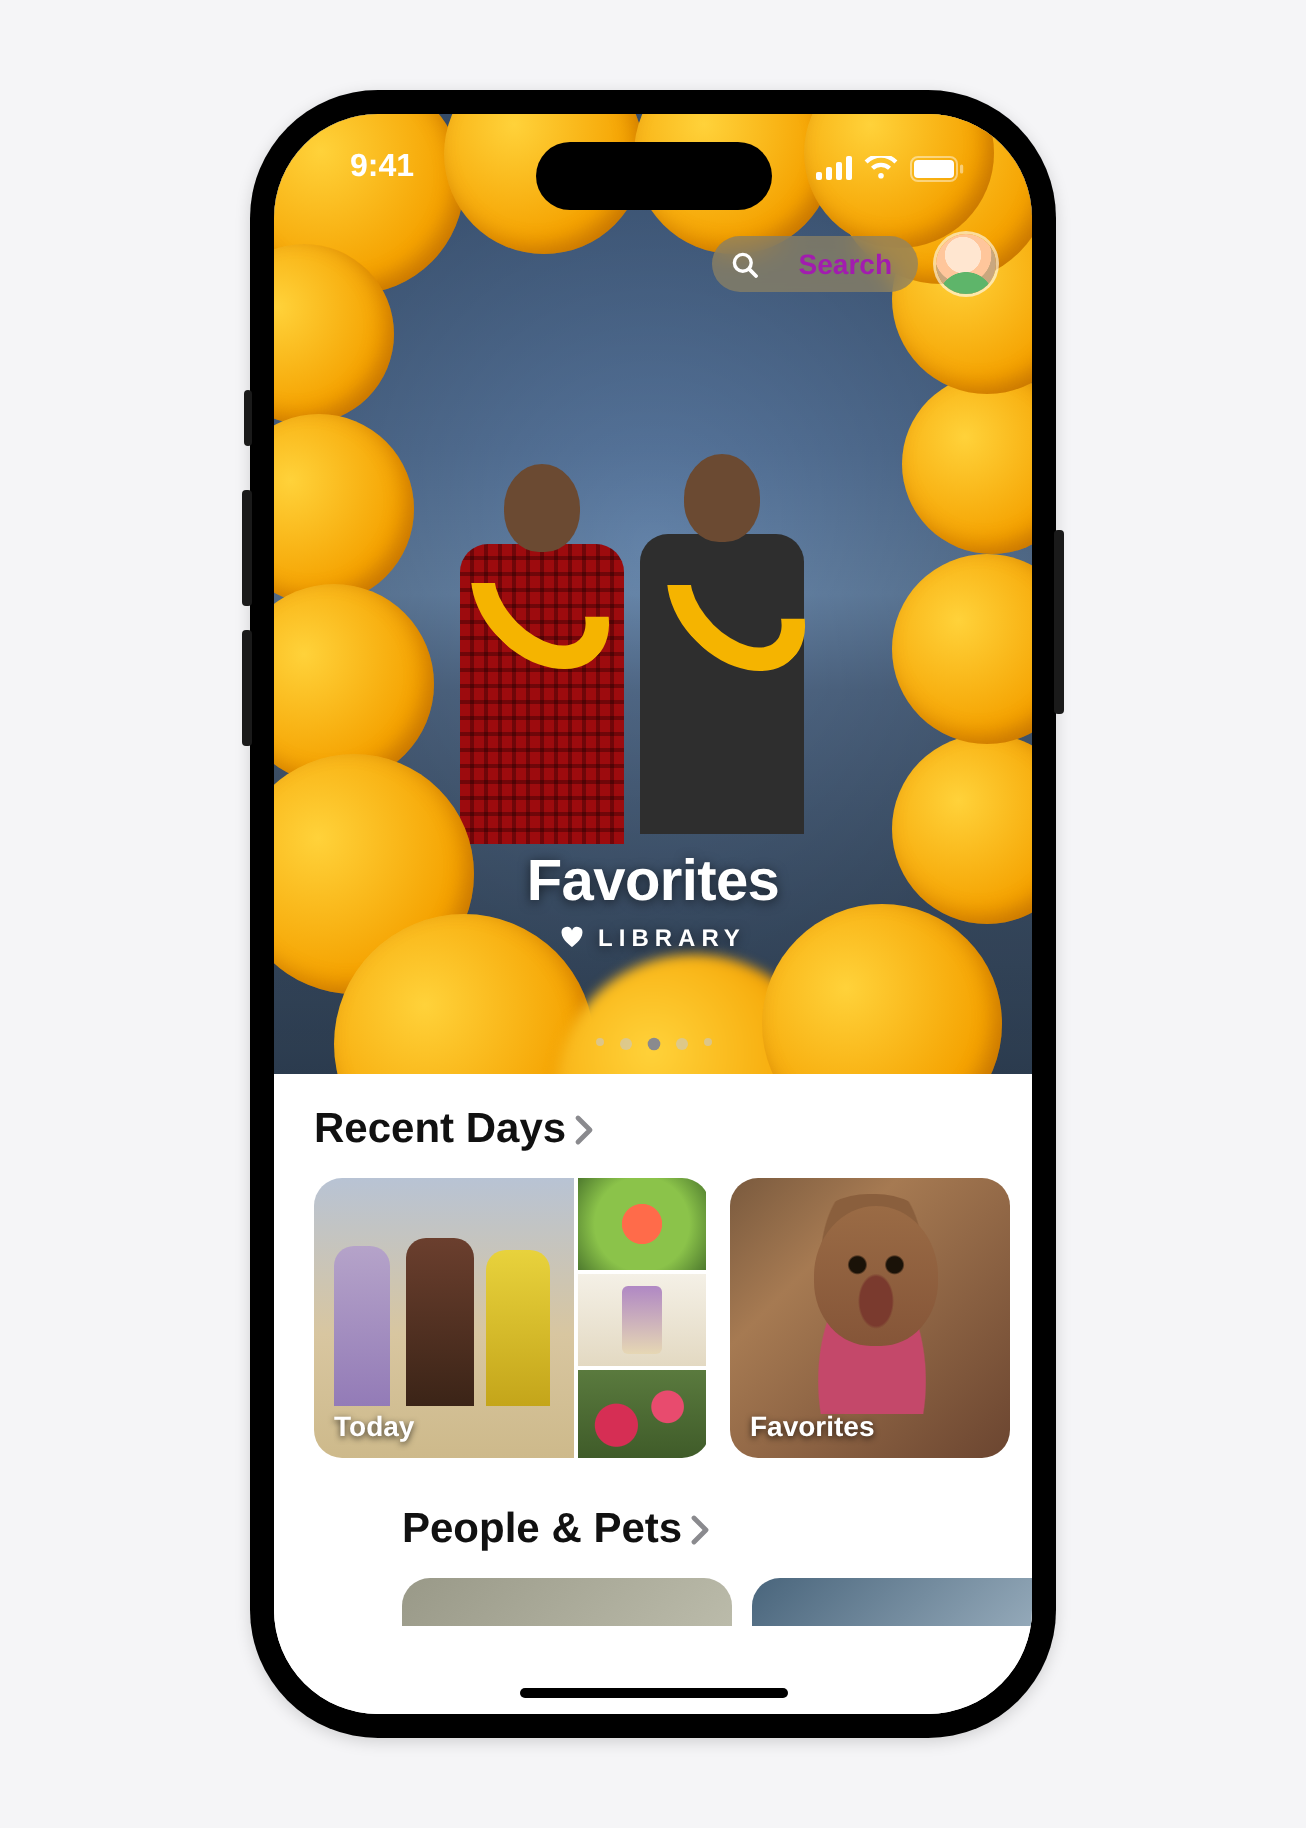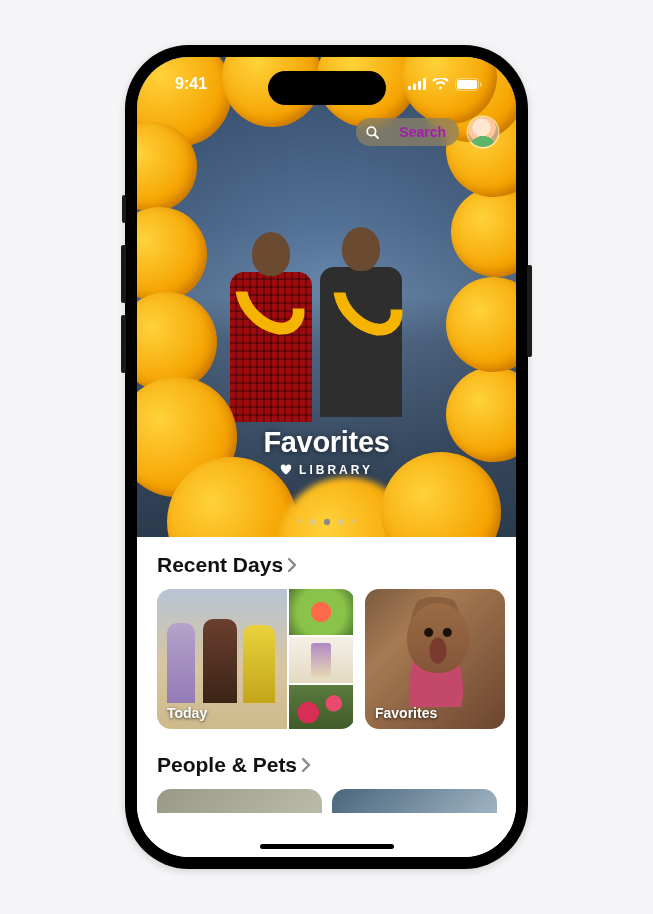--- a/index.html
+++ b/index.html
@@ -179,21 +179,21 @@
   .card-label {
     position: absolute; left: 10px; bottom: 8px;
     color: #fff; font-size: 14px; font-weight: 600;
     text-shadow: 0 1px 3px rgba(0,0,0,0.7);
     z-index: 5;
   }
   .card-yesterday { width: 140px; background: linear-gradient(135deg,#7a5a3e 0%,#a67a52 30%,#6b4530 100%); position: relative; }
   .card-yesterday::before{content:"";position:absolute;left:24px;top:8px;width:94px;height:110px;background:radial-gradient(ellipse at 50% 30%,#8a5f3d 0 38%,transparent 39%),radial-gradient(ellipse at 50% 85%,#c4486a 0 40%,transparent 41%);border-radius:48% 48% 20% 20%;}
   .card-yesterday::after{content:"";position:absolute;left:42px;top:14px;width:62px;height:70px;background:radial-gradient(circle at 35% 42%,#1a1208 0 4px,transparent 5px),radial-gradient(circle at 65% 42%,#1a1208 0 4px,transparent 5px),radial-gradient(ellipse at 50% 68%,#7a3a2e 0 8px,transparent 9px),linear-gradient(#9a6b45,#855538);border-radius:50% 50% 46% 46%;}
 
-  .section2 { padding-top: 4px; }
+  .section2 { padding-top: 4px; margin-left: 44px; }
   .peek { display: flex; gap: 10px; padding: 0 20px; }
   .peek-card { flex: 0 0 auto; width: 165px; height: 24px; border-radius: 14px 14px 0 0; background: linear-gradient(135deg,#998,#bba); overflow:hidden;}
 
   .home-ind {
     position: absolute; bottom: 8px; left: 50%; transform: translateX(-50%);
     width: 134px; height: 5px; border-radius: 3px; background: #000;
     z-index: 60;
   }
 </style>
 </head>

